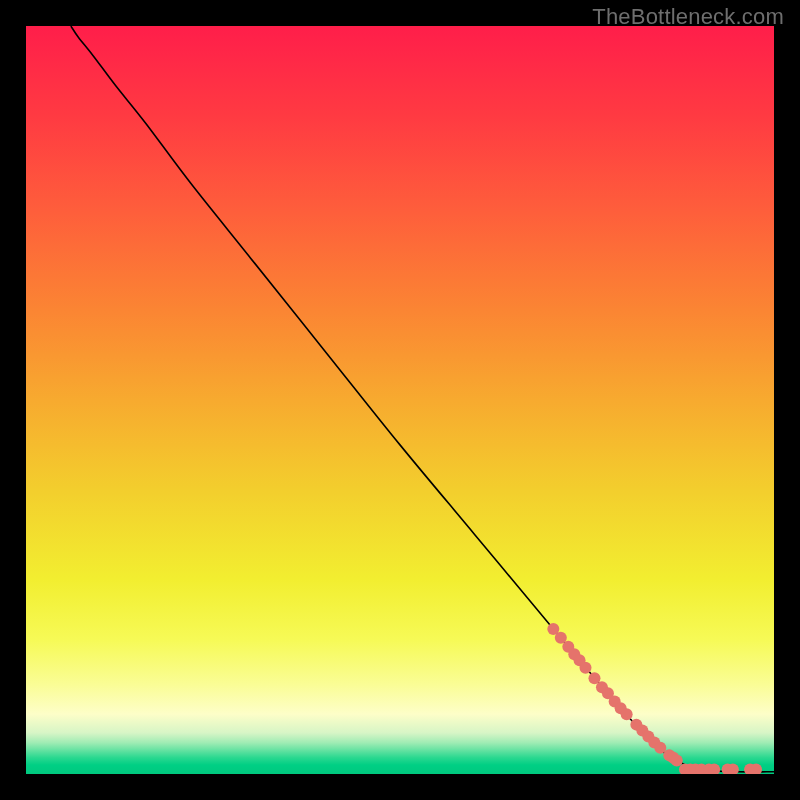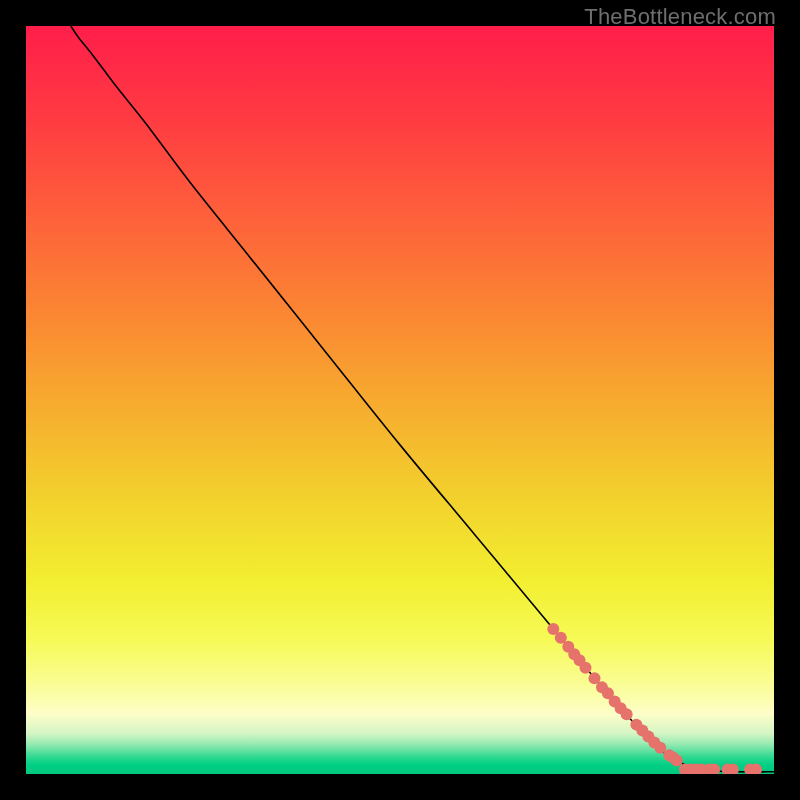--- a/index.html
+++ b/index.html
@@ -23,21 +23,21 @@
     position: absolute;
     left: 26px;
     top: 26px;
     width: 748px;
     height: 748px;
     overflow: hidden;
   }
   .watermark {
     position: absolute;
     top: 4px;
-    right: 24px;
+    right: 16px;
     color: #6e6e6e;
     font-size: 22px;
     font-weight: 400;
     letter-spacing: 0.2px;
     z-index: 5;
   }
   svg { display: block; }
 </style>
 </head>
 <body>

